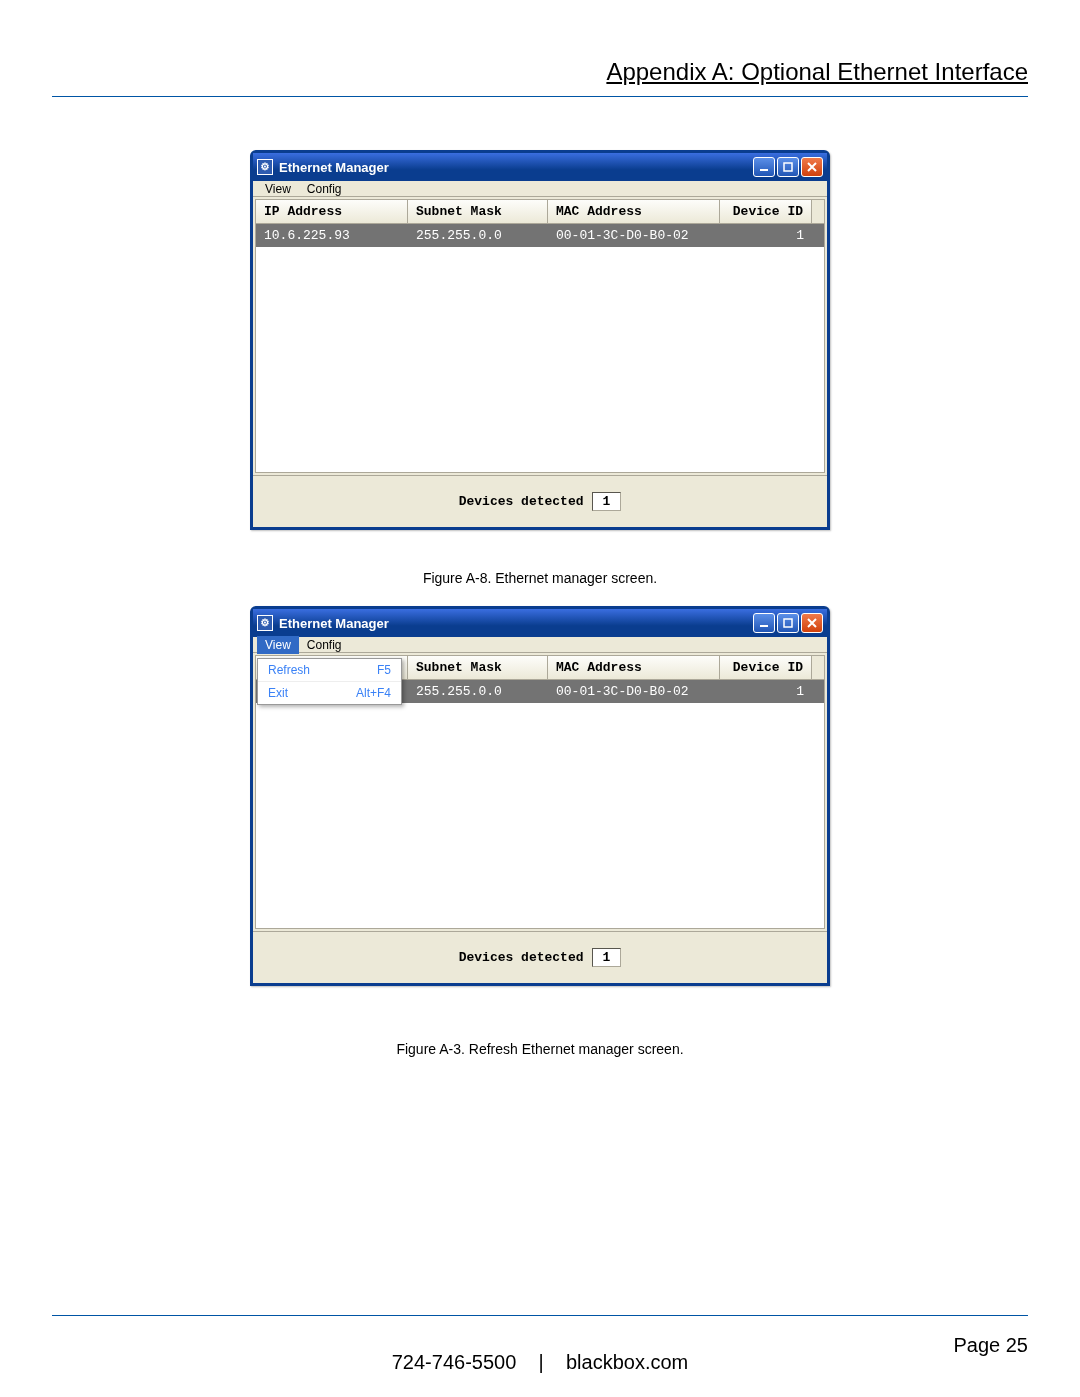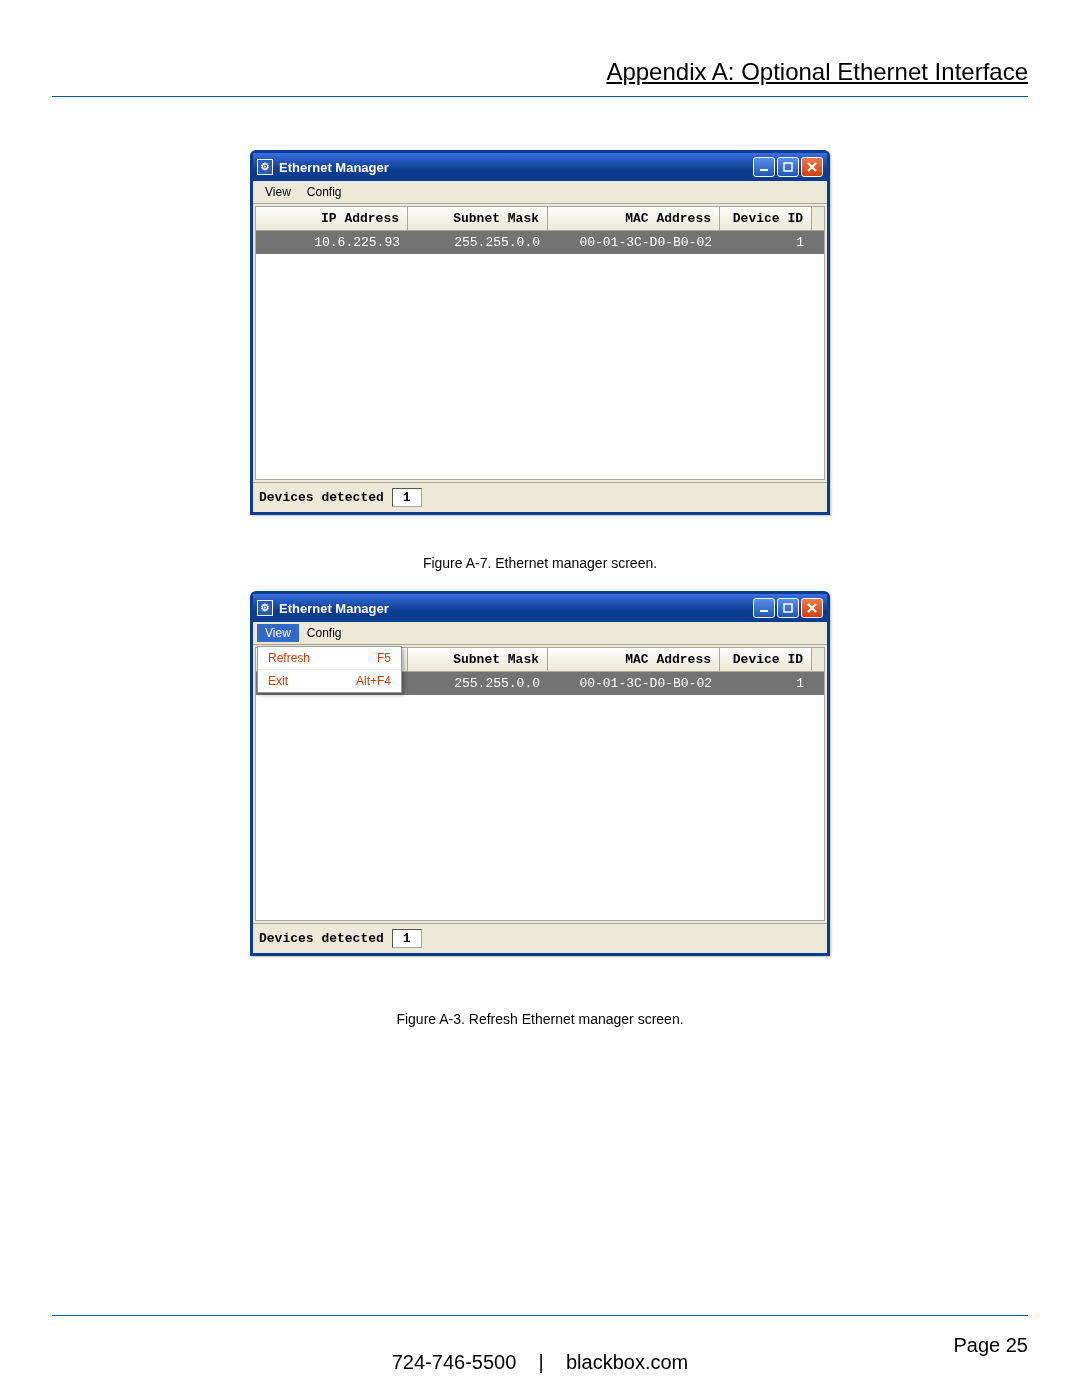--- a/index.html
+++ b/index.html
@@ -70,21 +70,21 @@
       justify-content: center;
       font-size: 12px;
       font-weight: bold;
       color: #fff;
     }
     .winbtn.min, .winbtn.max { background: linear-gradient(#5b8fe8, #2156b5); }
     .winbtn.close { background: linear-gradient(#f07a4a, #d1410c); }
     .winbtn svg { width: 12px; height: 12px; }
     .menubar {
       background: #ece9d8;
-      height: 23px;
+      height: 16px;
       display: flex;
       align-items: center;
       font-size: 12px;
       padding: 0 4px;
       border-bottom: 1px solid #aca899;
     }
     .menu-item {
       padding: 2px 8px;
       color: #000;
     }
@@ -103,40 +103,39 @@
       border: 1px solid #999;
       box-shadow: 2px 2px 4px rgba(0,0,0,0.3);
       width: 145px;
       z-index: 10;
     }
     .dd-item {
       display: flex;
       justify-content: space-between;
       padding: 4px 10px;
       font-size: 12px;
-      color: #c2410c;
+      color: #3b82f6;
       border-bottom: 1px solid #eee;
     }
     .dd-item:last-child { border-bottom: none; }
     .table-area {
       background: #fff;
       border: 1px solid #aca899;
       margin: 2px;
     }
     .table-header {
       display: flex;
       background: #ece9d8;
       border-bottom: 1px solid #aca899;
     }
     .th, .td {
       font-family: 'Courier New', monospace;
       font-size: 13px;
       font-weight: bold;
       padding: 4px 8px;
-      text-align: right;
     }
     .th {
       border-right: 1px solid #aca899;
       background: linear-gradient(#fdfdfa, #ece9d8);
       color: #000;
     }
     .col-ip { width: 152px; }
     .col-mask { width: 140px; }
     .col-mac { width: 172px; }
     .col-id { width: 92px; text-align: right; }
@@ -147,24 +146,24 @@
     }
     .row-indent .td:first-child { padding-left: 20px; }
     .td { font-weight: normal; }
     .table-body {
       height: 225px;
       background: #fff;
       border-top: none;
     }
     .statusbar {
       display: flex;
-      justify-content: flex-start;
+      justify-content: center;
       align-items: center;
       background: #ece9d8;
-      padding: 5px 6px;
+      padding: 16px 6px;
       border-top: 1px solid #aca899;
       font-family: 'Courier New', monospace;
       font-size: 13px;
       font-weight: bold;
     }
     .status-count {
       background: #fff;
       border: 1px inset #aca899;
       padding: 1px 10px;
       margin-left: 8px;
@@ -253,21 +252,21 @@
         <div class="td col-id">1</div>
       </div>
       <div class="table-body"></div>
     </div>
     <div class="statusbar">
       <span>Devices detected</span>
       <span class="status-count">1</span>
     </div>
   </div>
 
-  <div class="figure-caption">Figure A-7. Ethernet manager screen.</div>
+  <div class="figure-caption">Figure A-8. Ethernet manager screen.</div>
 
   <div class="window">
     <div class="titlebar">
       <div class="tb-icon">⚙</div>
       <div class="tb-title">Ethernet Manager</div>
       <div class="winbtn min">
         <svg viewBox="0 0 12 12">
             <rect x="2" y="8" width="8" height="2" fill="#fff"></rect>
           </svg>
       </div>

